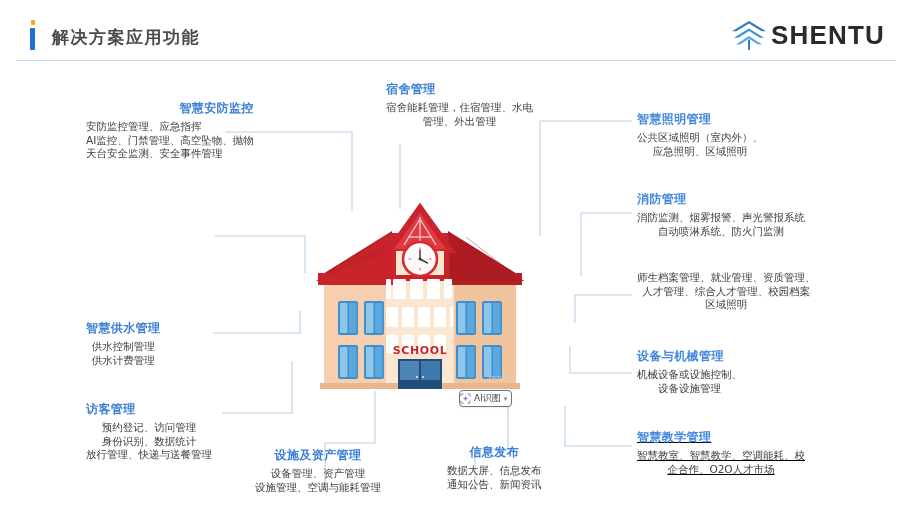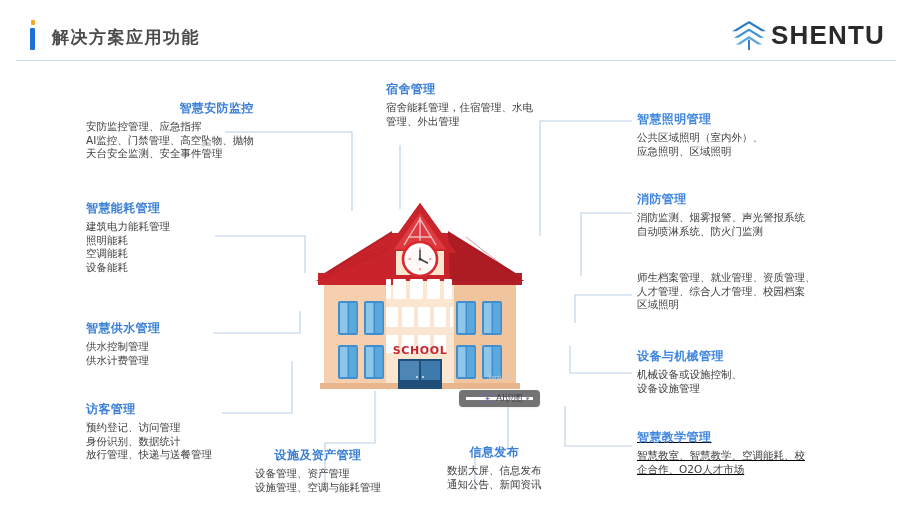--- a/index.html
+++ b/index.html
@@ -60,21 +60,21 @@
   .callout { position: absolute; }
   .callout .c-title {
     font-size: 12px; font-weight: bold; color: #3a7fd5;
     font-family: "DejaVu Sans", sans-serif;
     letter-spacing: 0.4px; white-space: nowrap;
     margin-bottom: 3px;
   }
   .callout.right-accent .c-title { color: #3f86e0; }
   .callout .c-line {
     font-size: 10.5px; color: #3f3f3f; line-height: 13.5px;
-    font-family: "DejaVu Sans", sans-serif; white-space: nowrap;
+    font-family: "DejaVu Sans", sans-serif; white-space: nowrap; text-align: center;
   }
   .callout.ta-right { text-align: right; }
   .callout.ta-right .c-line { text-align: left; }
   .callout.c-center .c-title { text-align: center; }
 
   
   #co-security   { left: 86px;  top: 93px;  }
   #co-energy     { left: 86px;  top: 193px; }
   #co-water      { left: 86px;  top: 313px; }
   #co-visitor    { left: 86px;  top: 394px; }
@@ -86,22 +86,22 @@
   #co-teaching   { left: 637px; top: 422px; text-decoration: underline; }
   #co-facility   { left: 255px; top: 440px; }
   #co-info       { left: 447px; top: 437px; }
 
   #co-facility .c-title { text-align: center; }
   #co-info .c-title { text-align: center; }
 
   
   #ai-badge {
     position: absolute; left: 459px; top: 383px;
-    height: 17px; padding: 0 4px 0 16px;
-    border: 7px solid #737373; border-radius: 4px;
+    height: 17px; padding: 0 4px 0 0;
+    border: 1px solid #737373; border-radius: 4px;
     background: #ffffff;
     display: flex; align-items: center; gap: 3px;
     box-shadow: 0 1px 2px rgba(0,0,0,.07);
   }
   #ai-badge .ai-ic { width: 11px; height: 11px; display: block; }
   #ai-badge .ai-tx {
     font-size: 9px; color: #41454f; font-family: "DejaVu Sans", sans-serif;
     white-space: nowrap;
   }
   #ai-badge .ai-cv { font-size: 7px; color: #7d828c; line-height: 1; }
@@ -294,27 +294,20 @@
     <span class="ai-cv">▾</span>
   </div>
 
   <div class="callout ta-right" id="co-security">
     <div class="c-title">智慧安防监控</div>
     <div class="c-line">安防监控管理、应急指挥</div>
     <div class="c-line">AI监控、门禁管理、高空坠物、抛物</div>
     <div class="c-line">天台安全监测、安全事件管理</div>
   </div>
 
-  <div class="callout" id="co-energy">
-    <div class="c-title">智慧能耗管理</div>
-    <div class="c-line">建筑电力能耗管理</div>
-    <div class="c-line">照明能耗</div>
-    <div class="c-line">空调能耗</div>
-    <div class="c-line">设备能耗</div>
-  </div>
 
   <div class="callout" id="co-water">
     <div class="c-title">智慧供水管理</div>
     <div class="c-line">供水控制管理</div>
     <div class="c-line">供水计费管理</div>
   </div>
 
   <div class="callout" id="co-visitor">
     <div class="c-title">访客管理</div>
     <div class="c-line">预约登记、访问管理</div>

